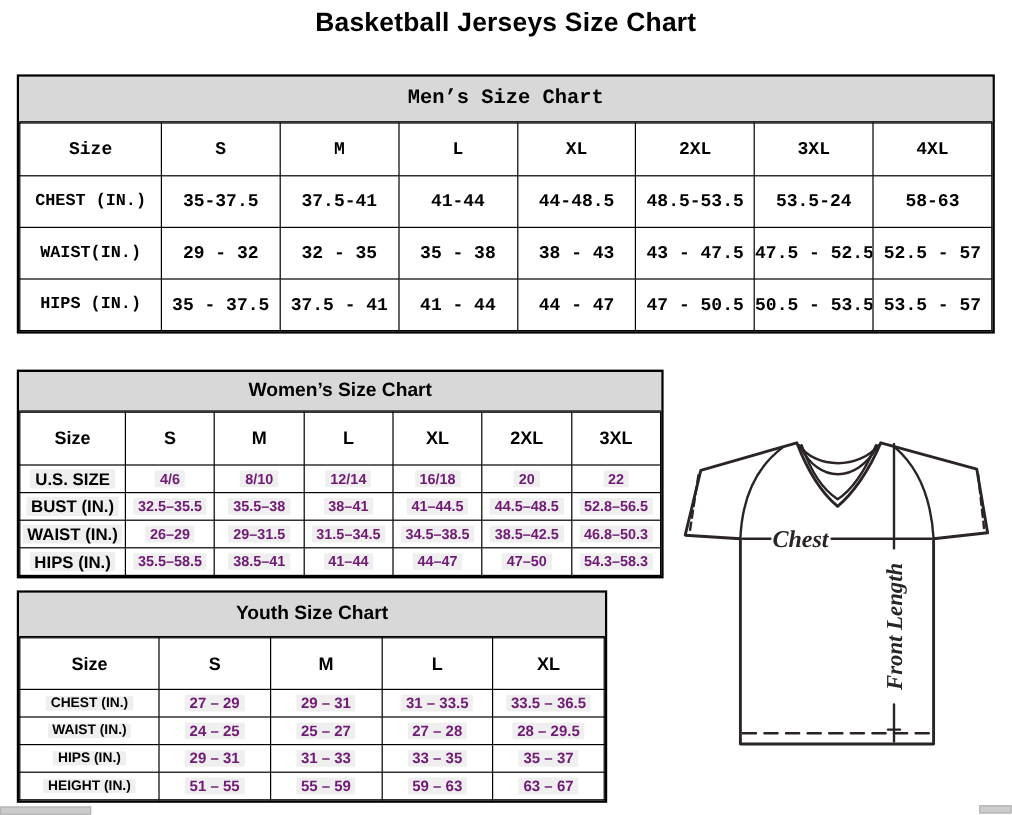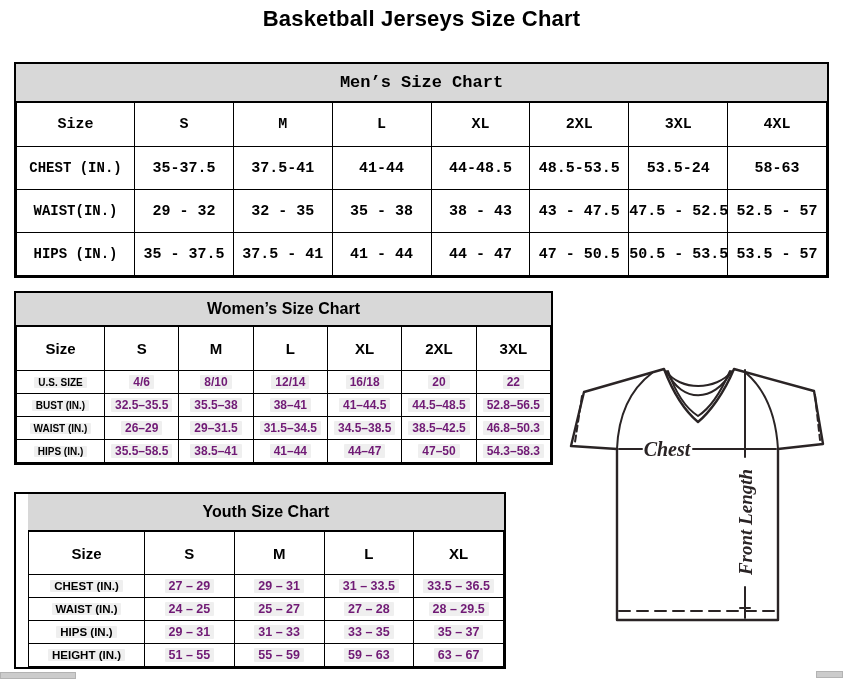--- a/index.html
+++ b/index.html
@@ -29,21 +29,21 @@
   .t-mens thead tr{height:44px;}
   .t-mens tbody tr{height:43px;}
   .t-mens thead th{font-size:15px;}
   .t-mens tbody th{font-size:14px;}
   .t-mens tbody td{font-size:15px;}
   
   .t-womens .band{height:33px;font-size:16px;}
   .t-womens thead tr{height:44px;}
   .t-womens tbody tr{height:23px;}
   .t-womens thead th{font-size:15px;}
-  .t-womens tbody th{font-size:10px;}
+  .t-womens tbody th{font-size:14px;}
   .t-womens tbody td{font-size:12px;}
   
   .t-youth .band{height:37px;font-size:16px;}
   .t-youth thead tr{height:43px;}
   .t-youth tbody tr{height:23px;}
   .t-youth thead th{font-size:15px;}
   .t-youth tbody th{font-size:11.5px;}
   .t-youth tbody td{font-size:12.5px;}
   .t-womens tbody td,.t-youth tbody td{color:#701a75;}
   .hl{background:#efefef;padding:0 4px;border-radius:1px;}
@@ -101,21 +101,21 @@
           <td>41 - 44</td>
           <td>44 - 47</td>
           <td>47 - 50.5</td>
           <td>50.5 - 53.5</td>
           <td>53.5 - 57</td>
         </tr>
       </tbody>
   </table>
 </div>
 
-<div class="tbl-wrap t-womens" style="left:14px;top:291px;width:539px;">
+<div class="tbl-wrap t-womens" style="left:14px;top:308px;width:539px;">
   <div class="band">Women’s Size Chart</div>
   <table>
       <colgroup>
         <col style="width: 88px;">
       </colgroup>
     <thead>
         <tr>
           <th>Size</th>
           <th>S</th>
           <th>M</th>
@@ -159,21 +159,21 @@
           <td><span class="hl">38.5–41</span></td>
           <td><span class="hl">41–44</span></td>
           <td><span class="hl">44–47</span></td>
           <td><span class="hl">47–50</span></td>
           <td><span class="hl">54.3–58.3</span></td>
         </tr>
       </tbody>
   </table>
 </div>
 
-<div class="tbl-wrap t-youth" style="left:14px;top:492px;width:492px;padding-left:12px;">
+<div class="tbl-wrap t-youth" style="left:14px;top:492px;width:492px;">
   <div class="band">Youth Size Chart</div>
   <table>
       <colgroup>
         <col style="width: 116px;">
       </colgroup>
     <thead>
         <tr>
           <th>Size</th>
           <th>S</th>
           <th>M</th>

